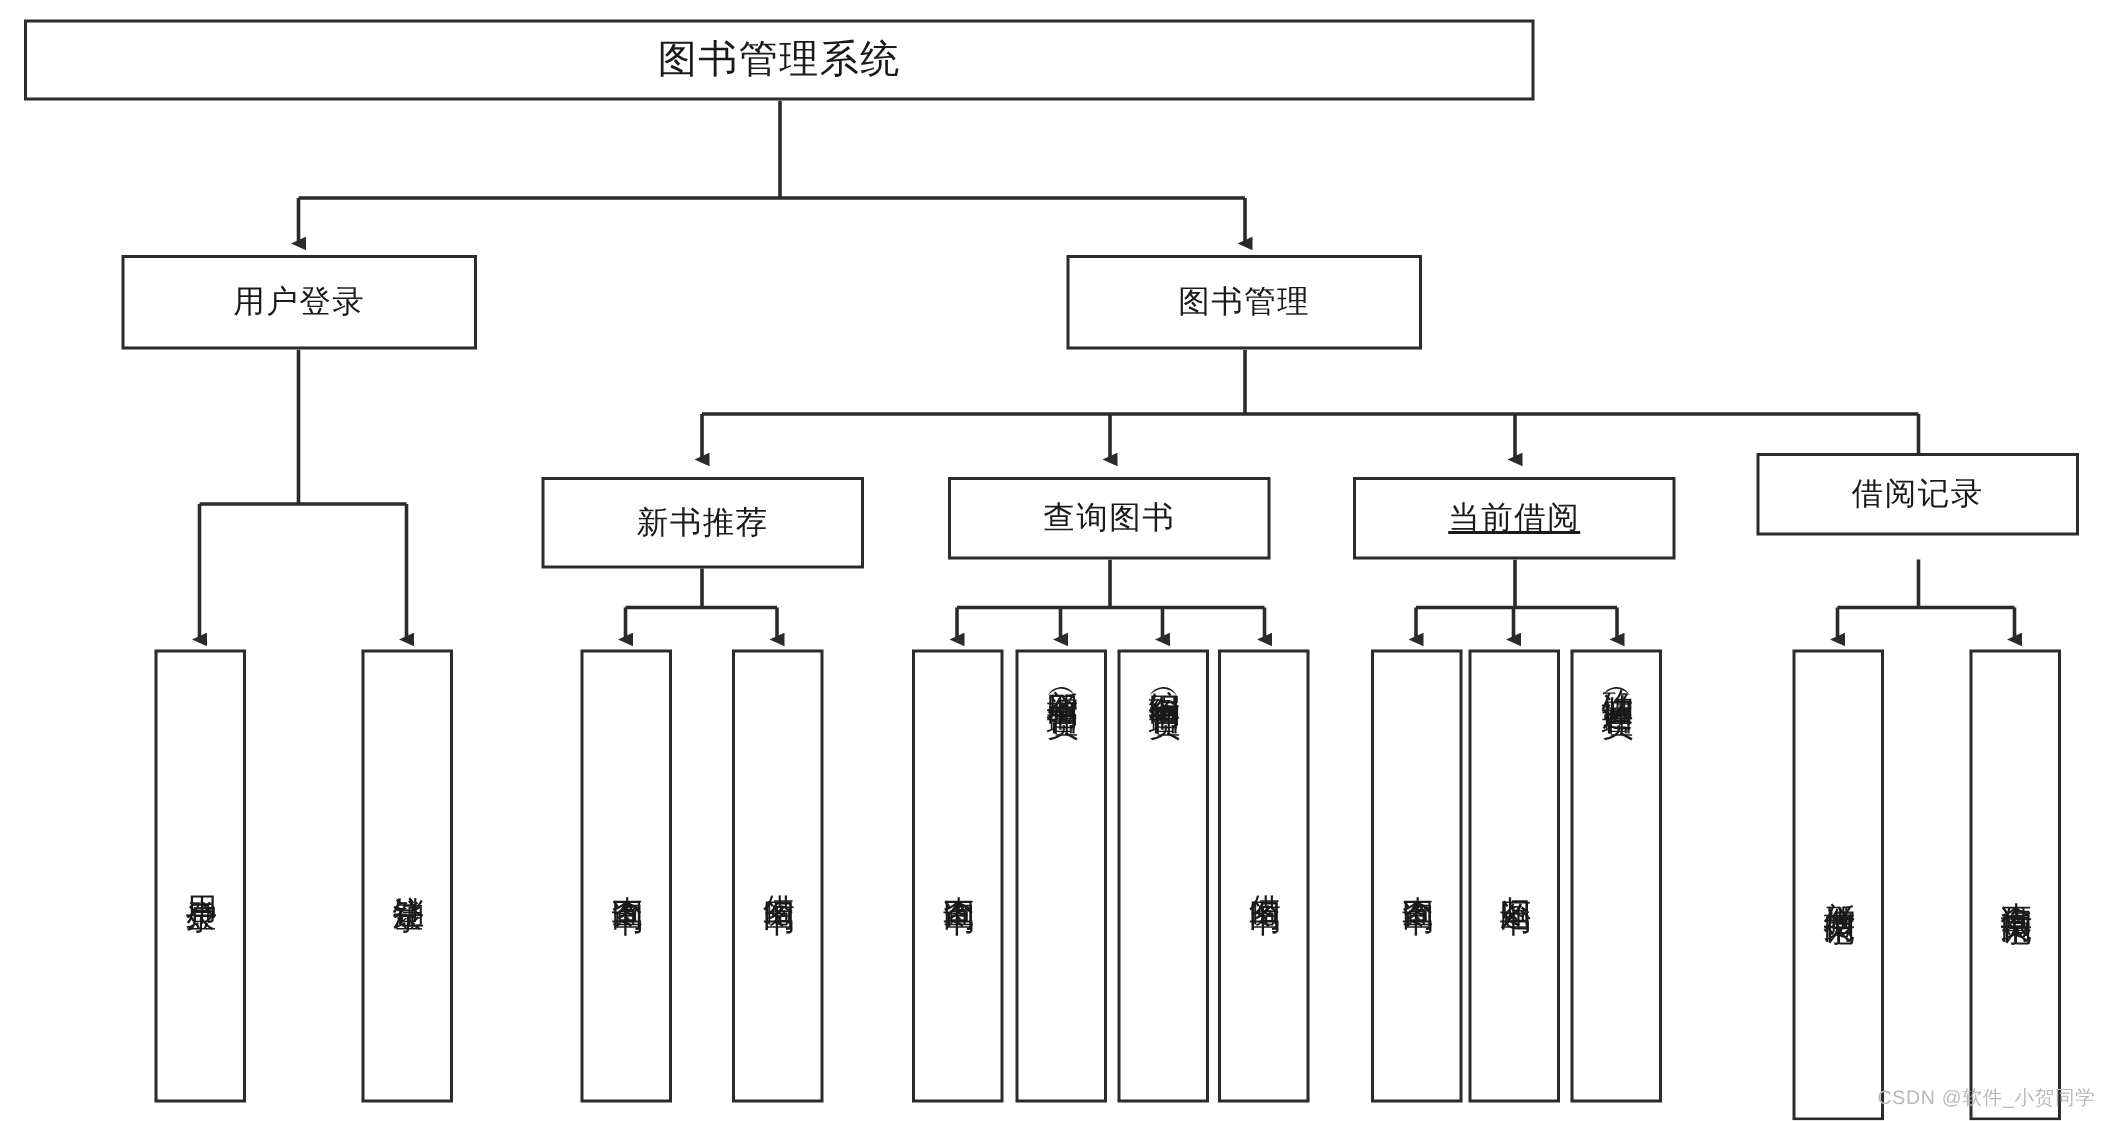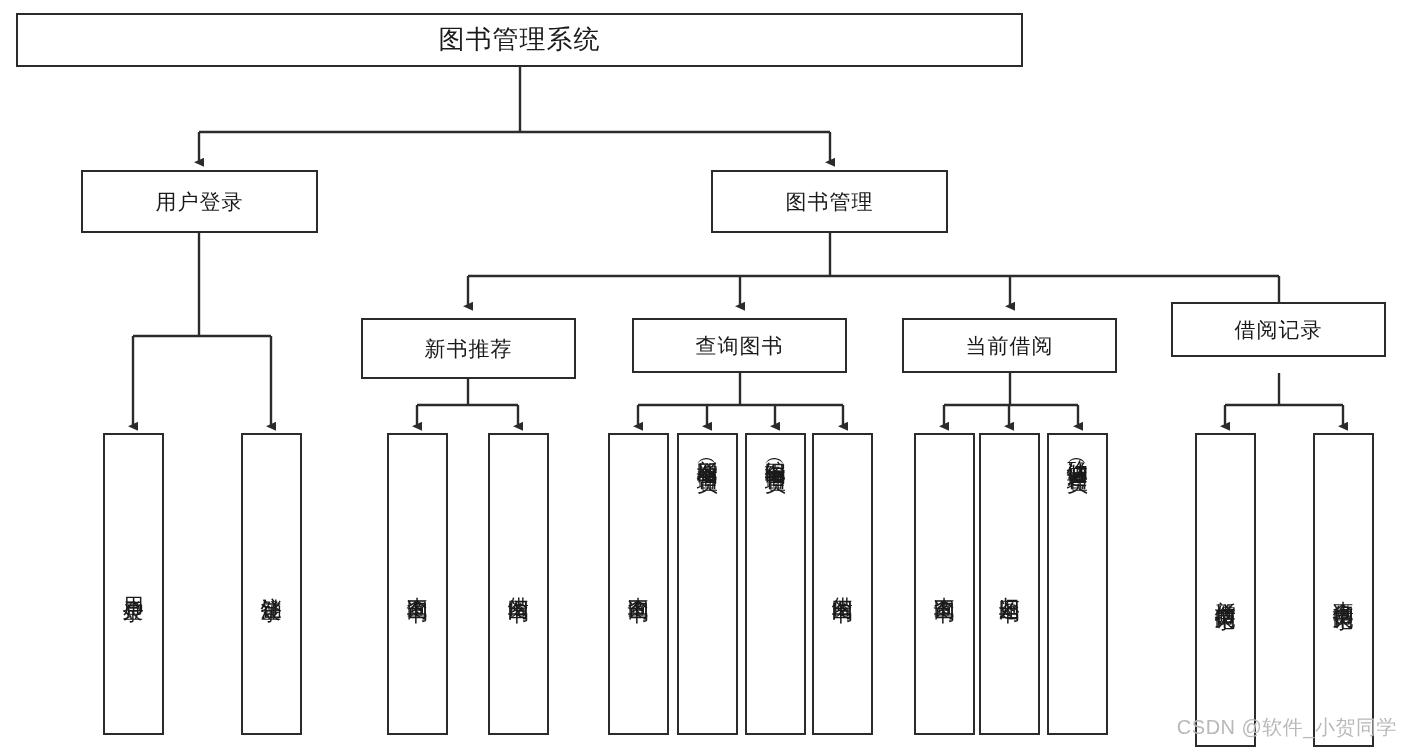--- a/index.html
+++ b/index.html
@@ -66,21 +66,21 @@
     margin-bottom: auto;
   }
   .node.vert.center {
     align-items: center;
     padding-top: 0;
   }
   .watermark {
     position: absolute;
     right: 8px;
     bottom: 6px;
-    font-size: 20px;
+    font-size: 13px;
     color: #b9b9b9;
     white-space: nowrap;
     z-index: 3;
     letter-spacing: 0.5px;
   }
 </style>
 </head>
 <body>
 
 <div id="canvas">
@@ -145,21 +145,21 @@
   <div class="node horiz" style="left:711px; top:170px; width:237px; height:63px;">
     <span>图书管理</span>
   </div>
 
   <div class="node horiz" style="left:361px; top:318px; width:215px; height:61px;">
     <span>新书推荐</span>
   </div>
   <div class="node horiz" style="left:632px; top:318px; width:215px; height:55px;">
     <span>查询图书</span>
   </div>
-  <div class="node horiz" style="left:902px; top:318px; width:215px; height:55px;">
+  <div class="node horiz" style="left:902px; top:318px; width:215px; height:55px;text-decoration:underline;">
     <span>当前借阅</span>
   </div>
   <div class="node horiz" style="left:1171px; top:302px; width:215px; height:55px;">
     <span>借阅记录</span>
   </div>
 
   <div class="node vert center" style="left:103px; top:433px; width:61px; height:302px;">
     <span class="vtext">用户登录</span>
   </div>
   <div class="node vert center" style="left:241px; top:433px; width:61px; height:302px;">

